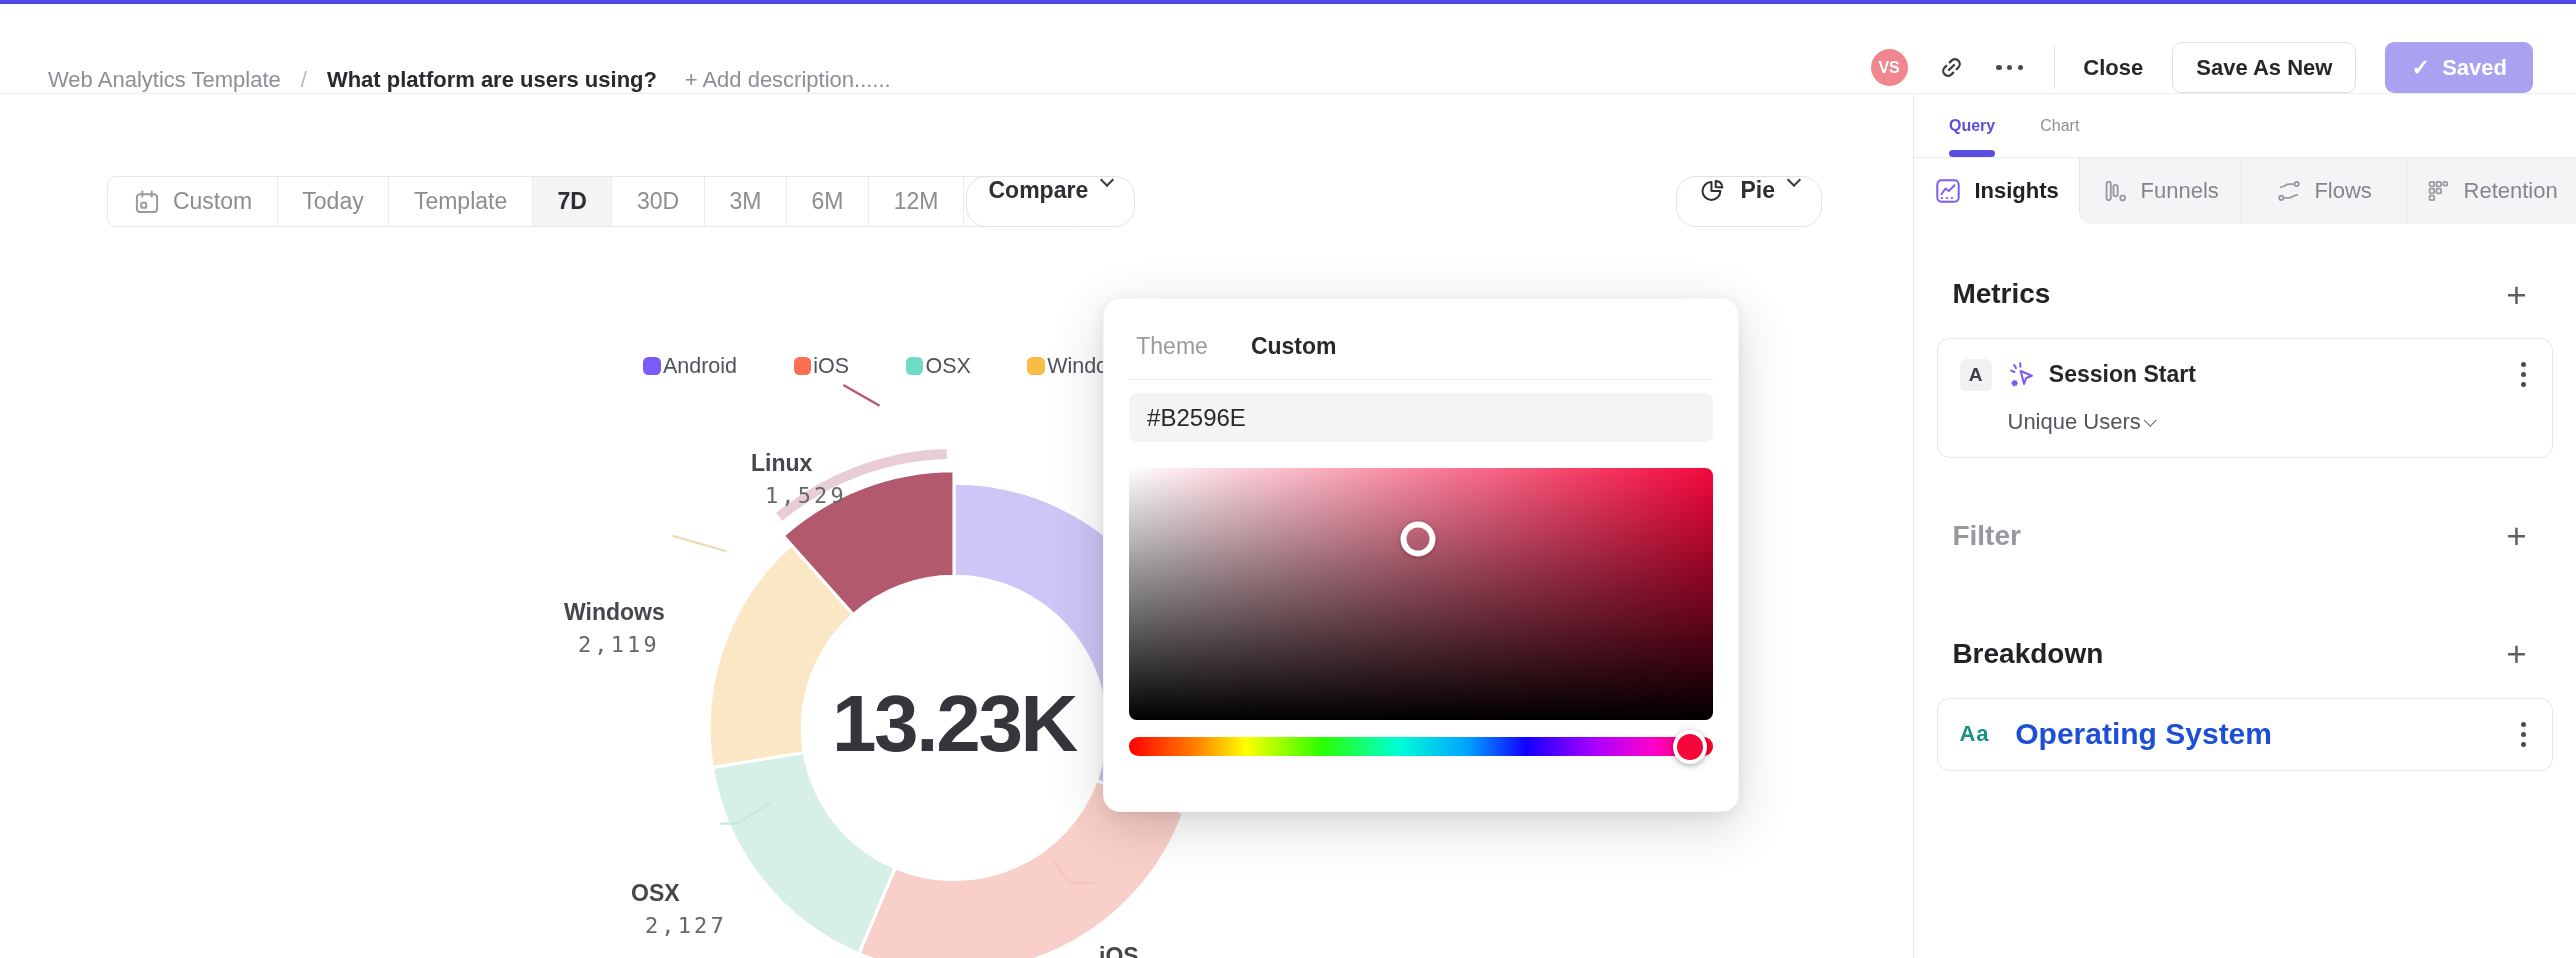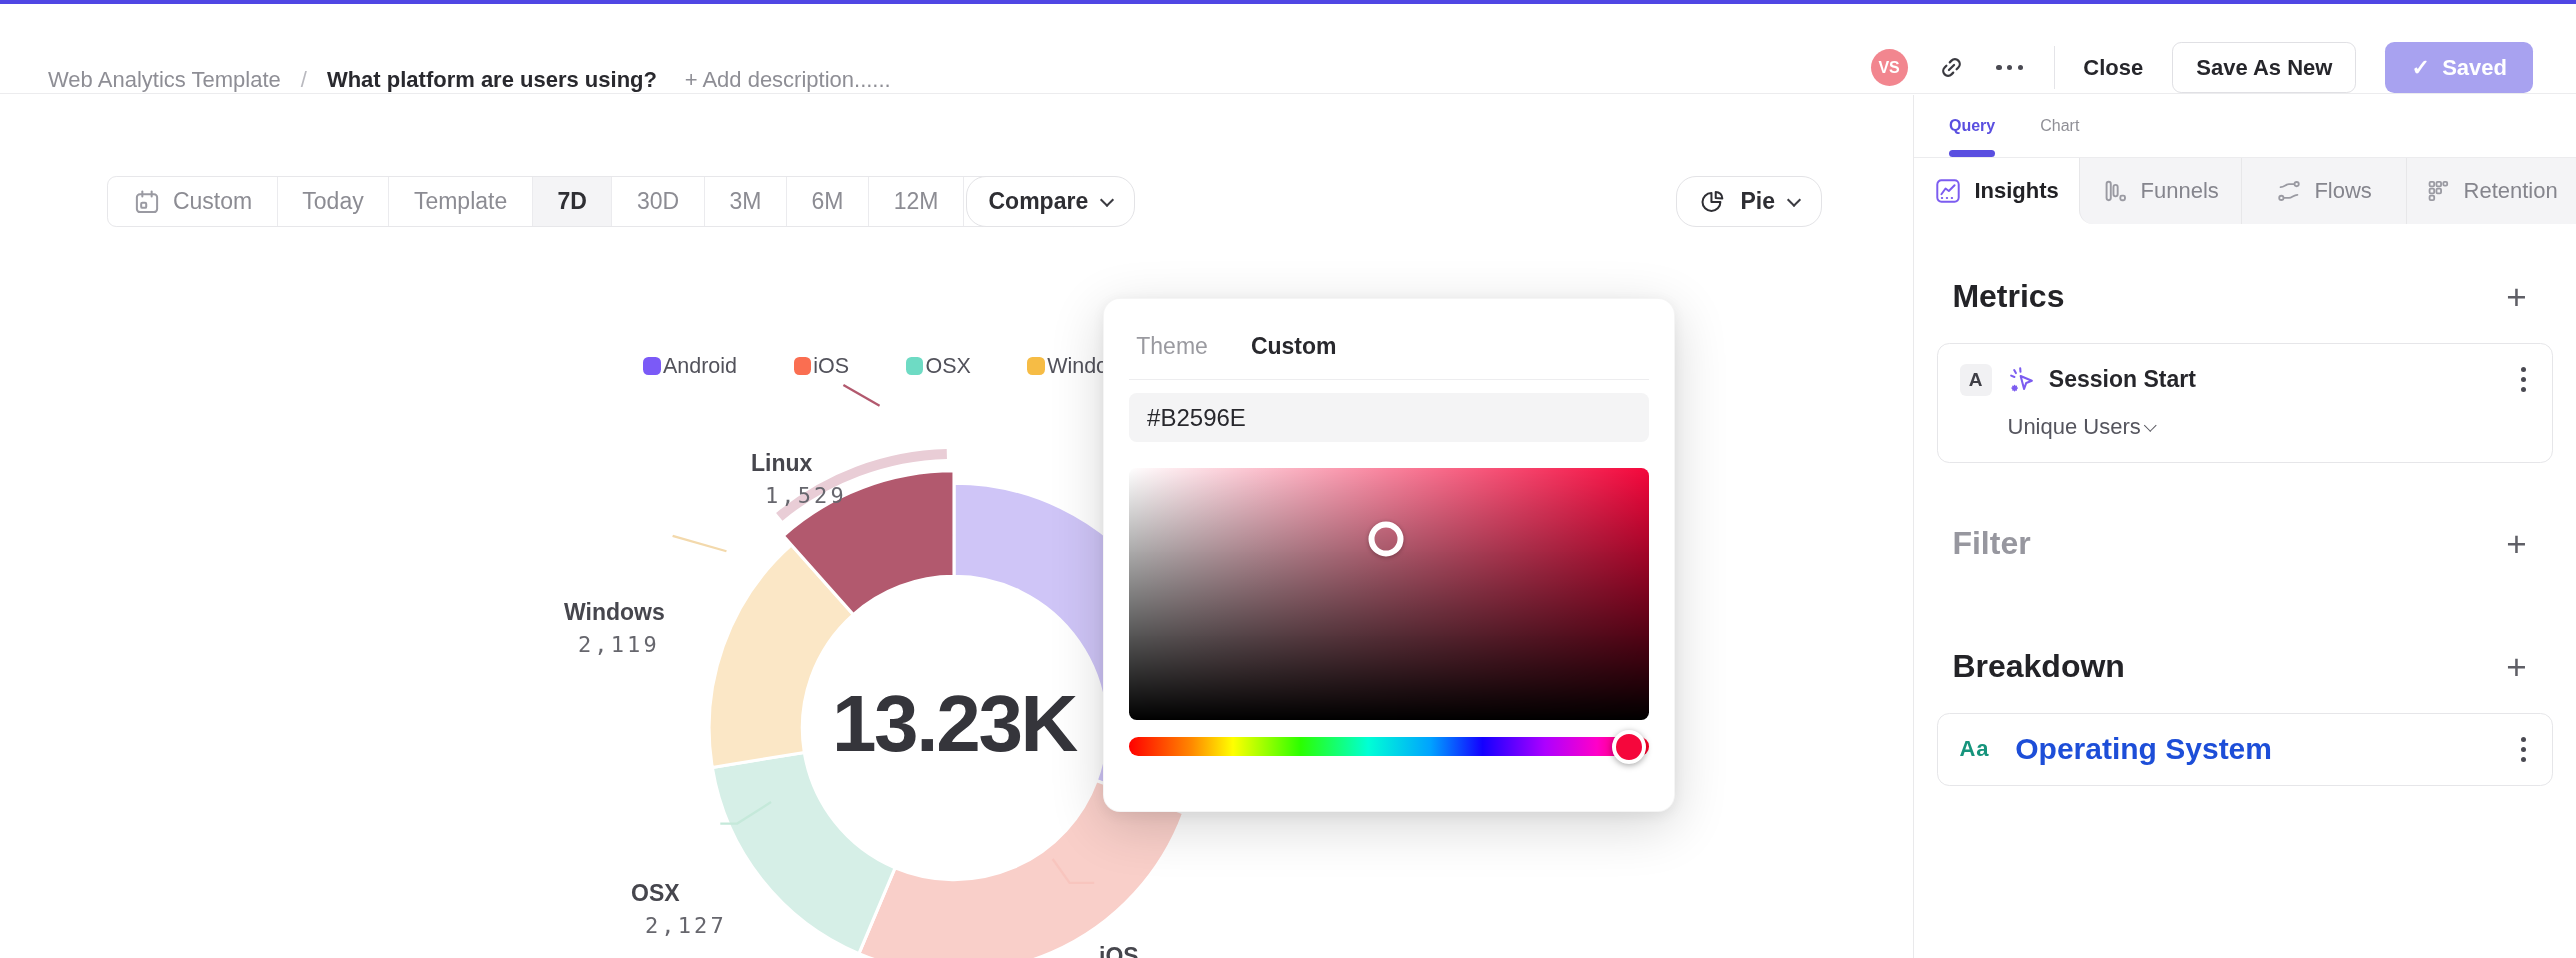--- a/index.html
+++ b/index.html
@@ -33,21 +33,21 @@
   .main { position:absolute; top:95px; left:0; width:1913px; bottom:0; background:#fff; }
 
   .range-group { position:absolute; left:107px; top:81px; height:51px; display:inline-flex;
     border:1.2px solid #e7e7ea; border-radius:9.2px; overflow:hidden; background:#fff; }
   .range-item { display:flex; align-items:center; gap:12.3px; padding:0 24.6px; font-size:23px;
     color:#8c8c93; border-left:0.8px solid #ebebee; cursor:pointer; white-space:nowrap; }
   .range-item:first-child { border-left:none; }
   .range-item.active { background:#f4f4f6; color:#2e2e33; font-weight:600; }
   .range-item svg { display:block; }
 
-  .toolbar-btn { position:absolute; height:51px; display:flex; align-items:center; gap:14px;
+  .toolbar-btn { position:absolute; height:51px; display:flex; align-items:flex-start; gap:14px;
     border:1.2px solid #e3e3e6; border-radius:20px; background:#fff; font-family:inherit;
     font-size:23px; font-weight:600; color:#2e2e33; padding:0 21.5px; cursor:pointer; }
   .compare-btn { left:966px; top:81px; }
   .pie-btn { left:1676px; top:81px; }
 
   .chev { width:10px; height:10px; border-right:2.3px solid #3c3c42; border-bottom:2.3px solid #3c3c42;
     transform:rotate(45deg) translate(-1.5px,-1.5px); display:inline-block; }
 
   
   .legend { position:absolute; left:0; top:251px; width:1913px; display:flex;
@@ -65,21 +65,21 @@
   .callout { position:absolute; font-size:23px; color:#46464d; }
   .callout .co-name { font-weight:600; display:block; }
   .callout .co-value { display:block; margin-top:6.2px; padding-left:14px; color:#66666d;
     font-family:"DejaVu Sans Mono", monospace; letter-spacing:3.1px; font-size:22px; }
   .callout-linux   { left:751px;  top:355px; }
   .callout-windows { left:564px;  top:504px; }
   .callout-osx     { left:631px;  top:785px; }
   .callout-ios     { left:1099px; top:848px; }
 
   
-  .popup { position:absolute; left:1103px; top:203px; width:572px; height:514px; background:#fff;
+  .popup { position:absolute; left:1103px; top:203px; width:636px; height:514px; background:#fff;
     border-radius:17px; border:0.8px solid rgba(0,0,0,0.04);
     box-shadow:0 14px 54px rgba(0,0,0,0.16), 0 3.1px 12.3px rgba(0,0,0,0.06);
     padding:34px 24.6px 0 24.6px; z-index:20; }
   .cp-tabs { display:flex; gap:43px; padding:0 7.7px; }
   .cp-tab { font-size:23px; color:#9a9aa0; cursor:pointer; }
   .cp-tab.active { color:#28282d; font-weight:700; }
   .cp-divider { height:0.8px; background:#ededef; margin-top:18.5px; }
   .cp-hex { margin-top:14px; width:100%; height:49px; background:#f4f4f5; border:none; border-radius:7.7px;
     font-family:inherit; font-size:24px; color:#28282d; padding:0 18.5px; outline:none; }
   .cp-sat { margin-top:26px; position:relative; width:100%; height:252px; border-radius:7.7px; }
@@ -105,21 +105,21 @@
     color:#85858d; background:#f4f4f6; cursor:pointer; }
   .mode-tab svg { flex:0 0 auto; }
   .mode-tab.active { background:#fff; color:#222226; font-weight:600; }
   .mt-insights { width:165px; }
   .mt-funnels { width:162px; border-left:0.8px solid #e7e7e9; border-bottom-left-radius:14px; }
   .mt-flows { width:165px; border-left:0.8px solid #e7e7e9; }
   .mt-retention { flex:1; border-left:0.8px solid #e7e7e9; overflow:hidden; }
   .section-head { display:flex; align-items:center; justify-content:space-between;
     margin:0 23px; padding:0 15.4px 0 15.4px; }
   .section-head.first { margin-top:54px; }
-  .section-title { font-size:32px; font-weight:700; color:#232327; }
+  .section-title { font-size:28px; font-weight:700; color:#232327; }
   .section-title.muted { color:#97979f; font-weight:600; }
   .plus-btn { font-size:35px; font-weight:300; color:#5f5f66; line-height:31px; cursor:pointer; padding:0 10.8px; }
   .card { margin:28px 23px 0 23px; border:1.2px solid #e6e6e9; border-radius:12.3px; background:#fff; }
   .metric-card { padding:18.5px 21.5px 21.5px 21.5px; }
   .card-row { display:flex; align-items:center; }
   .badge-a { width:32px; height:32px; border-radius:6.2px; background:#f1f1f3; color:#3f3f46;
     font-size:19px; font-weight:600; display:flex; align-items:center; justify-content:center; }
   .metric-label { font-size:23px; font-weight:600; color:#26262b; margin-left:12.3px; }
   .kebab { display:flex; flex-direction:column; gap:4.6px; margin-left:auto; padding:4.6px; cursor:pointer; }
   .agg-row { margin:17px 0 0 48px; display:flex; align-items:center; gap:5px; cursor:pointer; }

